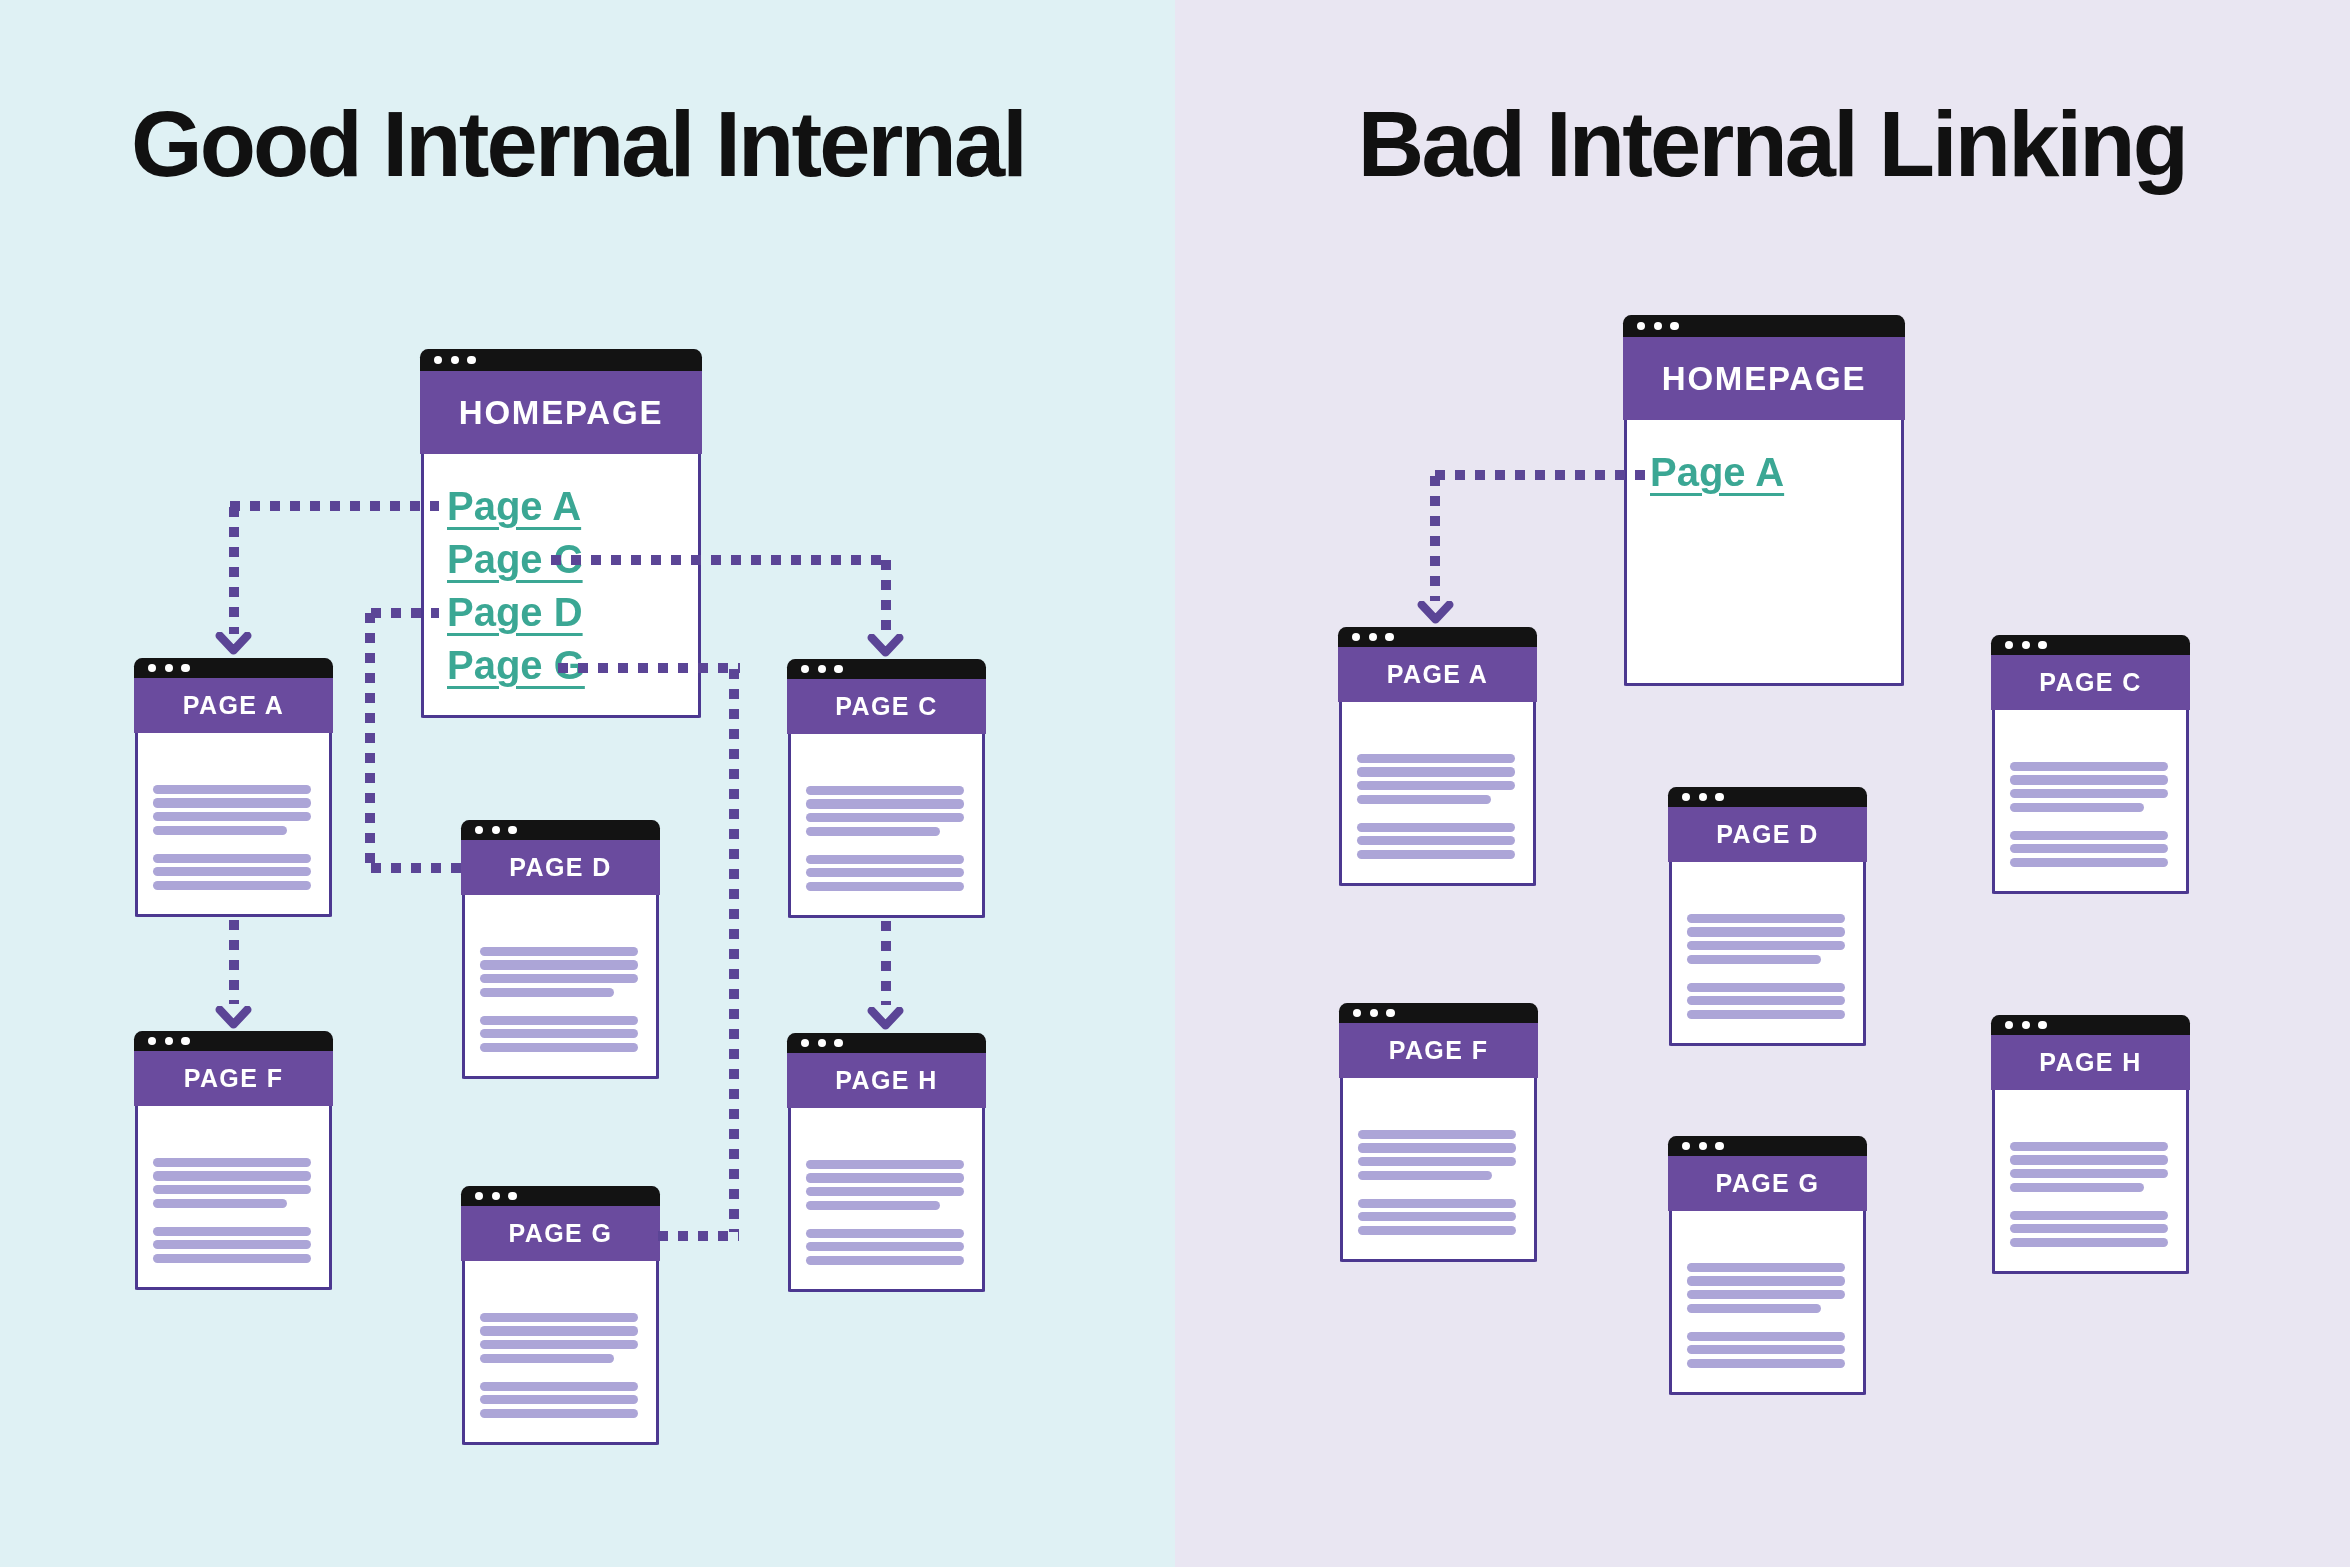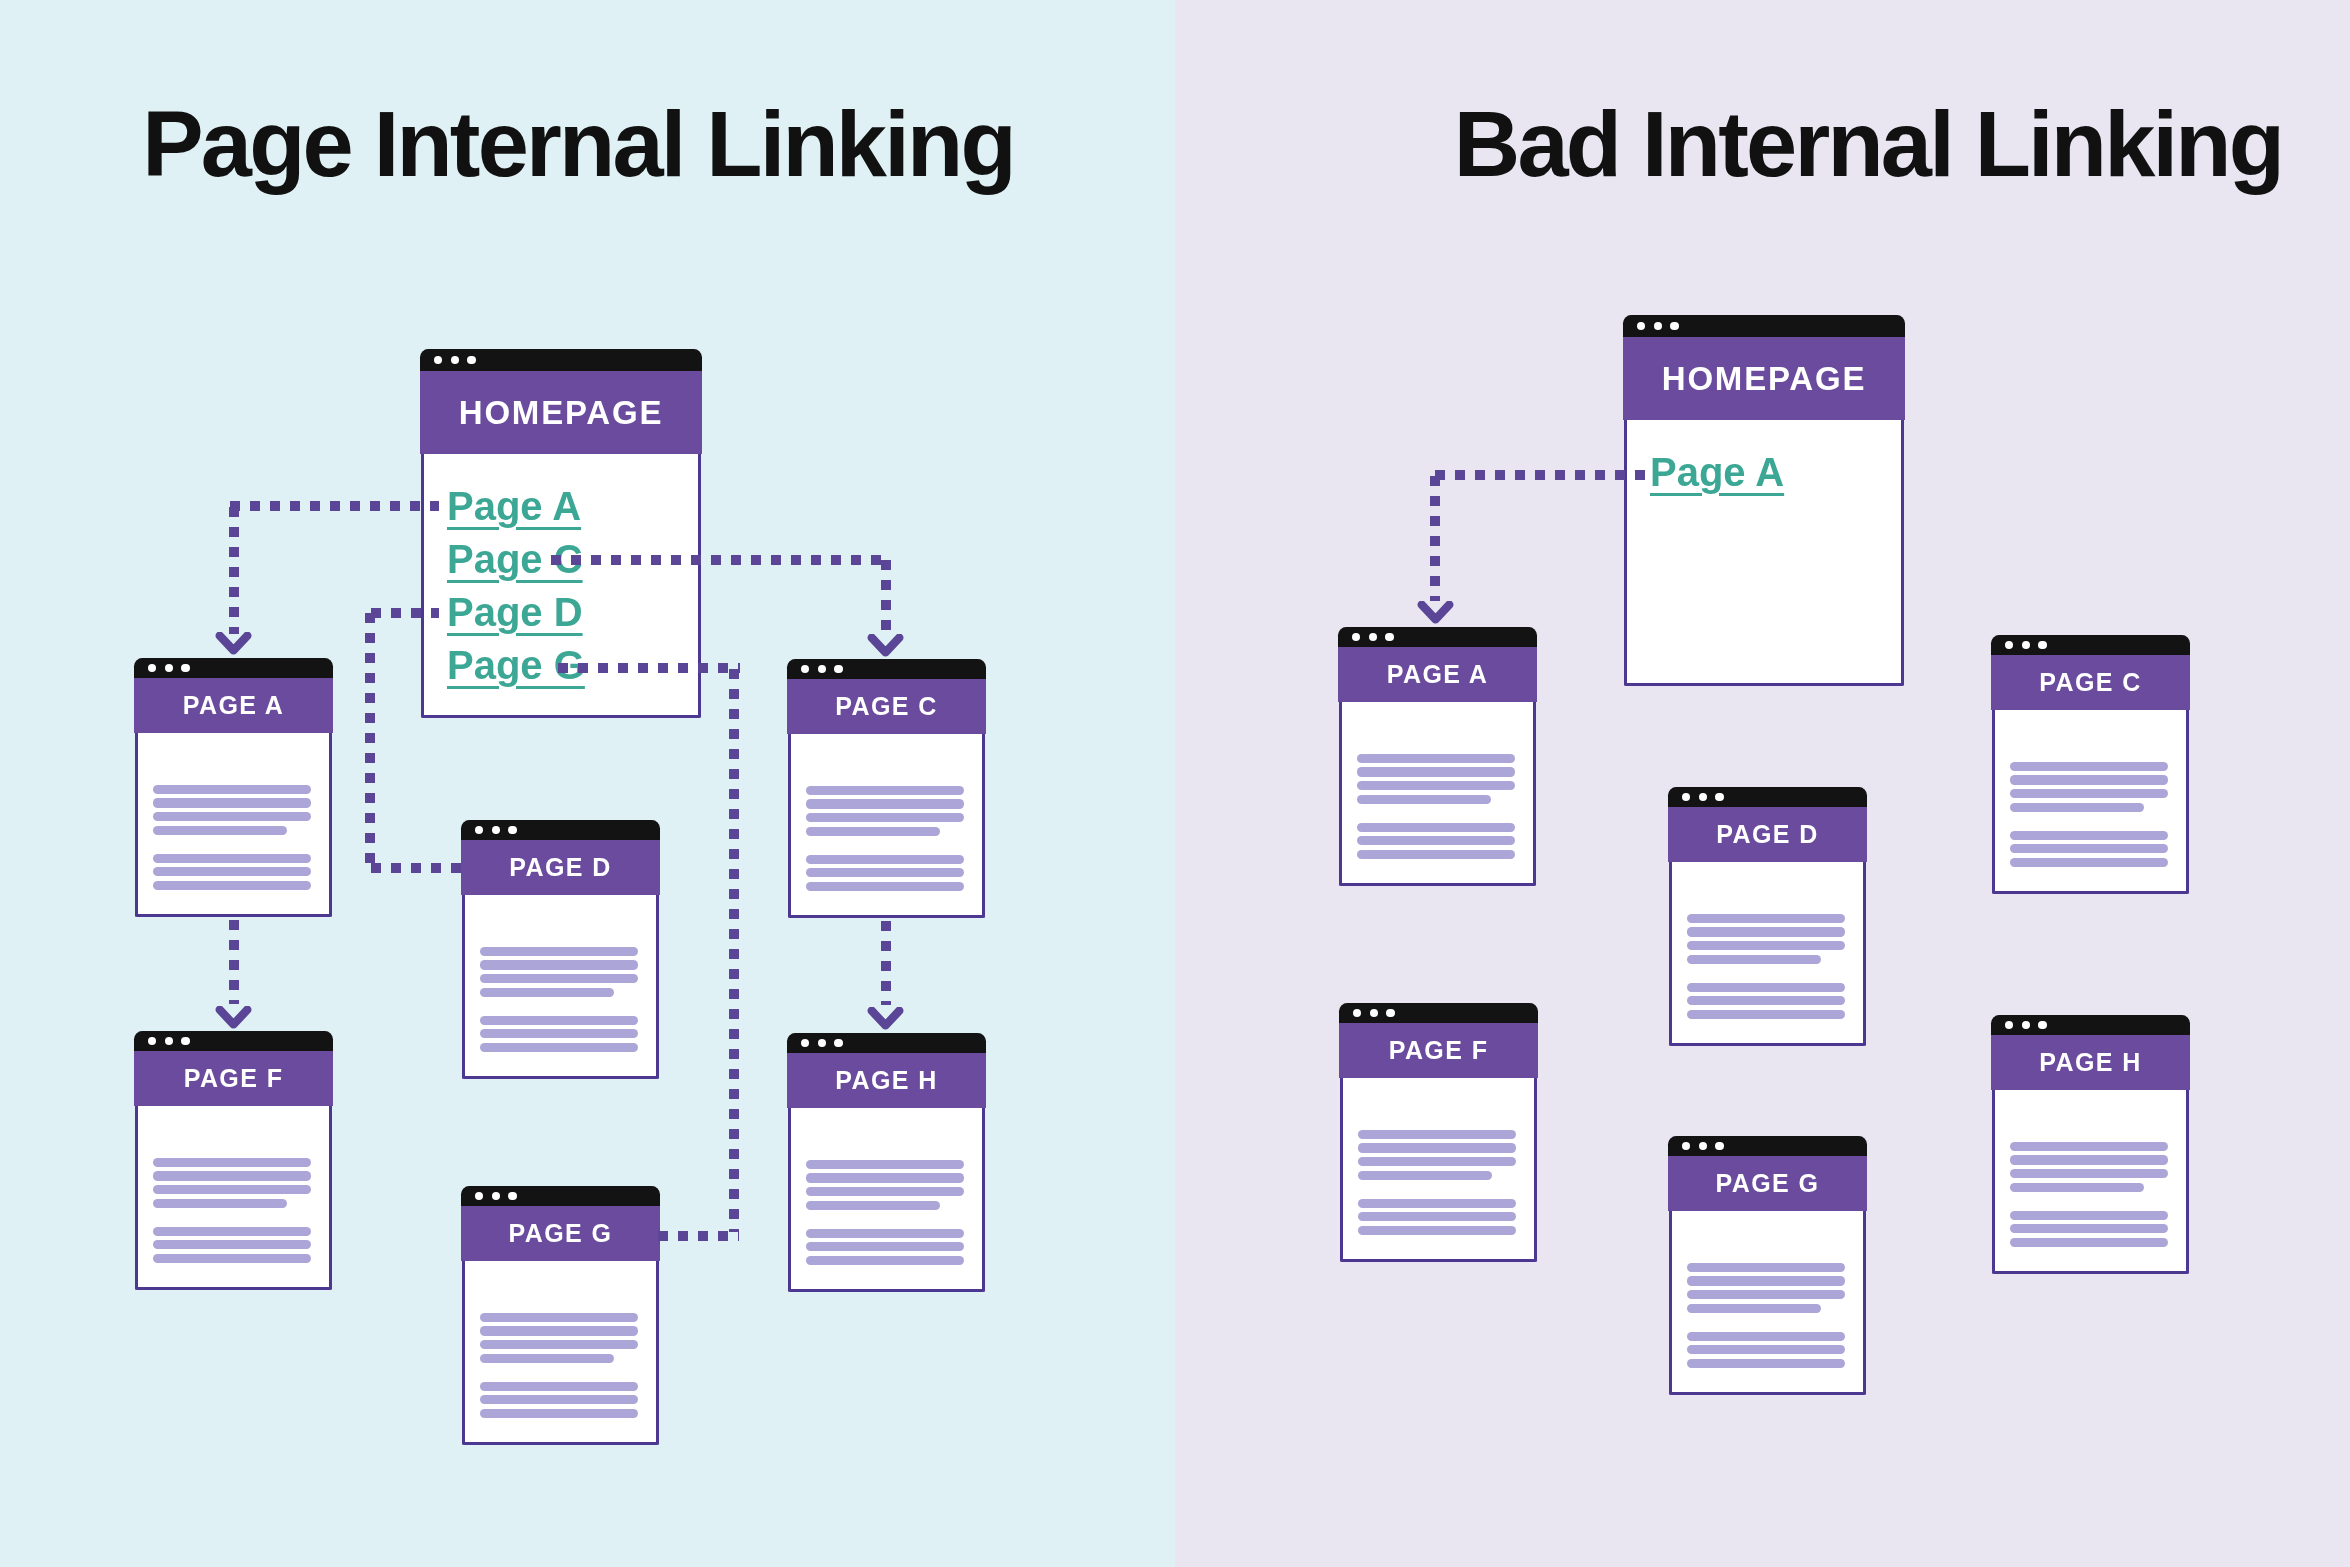--- a/index.html
+++ b/index.html
@@ -38,22 +38,22 @@
   .conn.v{width:10px;background-image:repeating-linear-gradient(to bottom,var(--conn) 0 10px,transparent 10px 20px)}
   .arrow{position:absolute;width:37px;height:24px}
   .arrow polyline{fill:none;stroke:var(--conn);stroke-width:9;stroke-linecap:round;stroke-linejoin:round}
 </style>
 </head>
 <body>
 
 <div class="half good"></div>
 <div class="half bad"></div>
 
-<h1 class="big-title" style="left:578px">Page Internal Linking</h1>
-<h1 class="big-title" style="left:1868px">Bad Internal Linking</h1>
+<h1 class="big-title" style="left:578px">Good Internal Internal</h1>
+<h1 class="big-title" style="left:1772px">Bad Internal Linking</h1>
 
 <div class="window hp" style="left:421px;top:349px;width:280px;height:369px">
   <div class="bar">
     <i class="dot"></i>
       <i class="dot"></i>
       <i class="dot"></i>
   </div>
   <div class="head">HOMEPAGE</div>
   <div class="body hp-links">
     <a class="hp-link">Page A</a>

